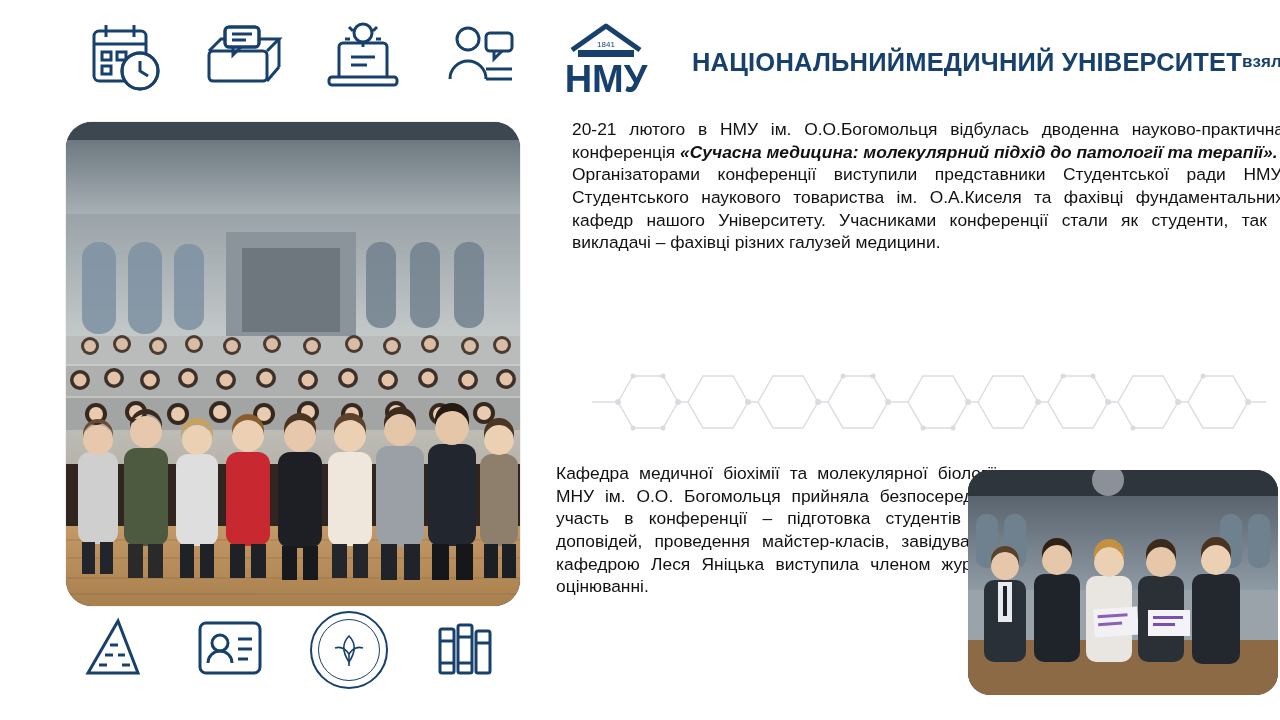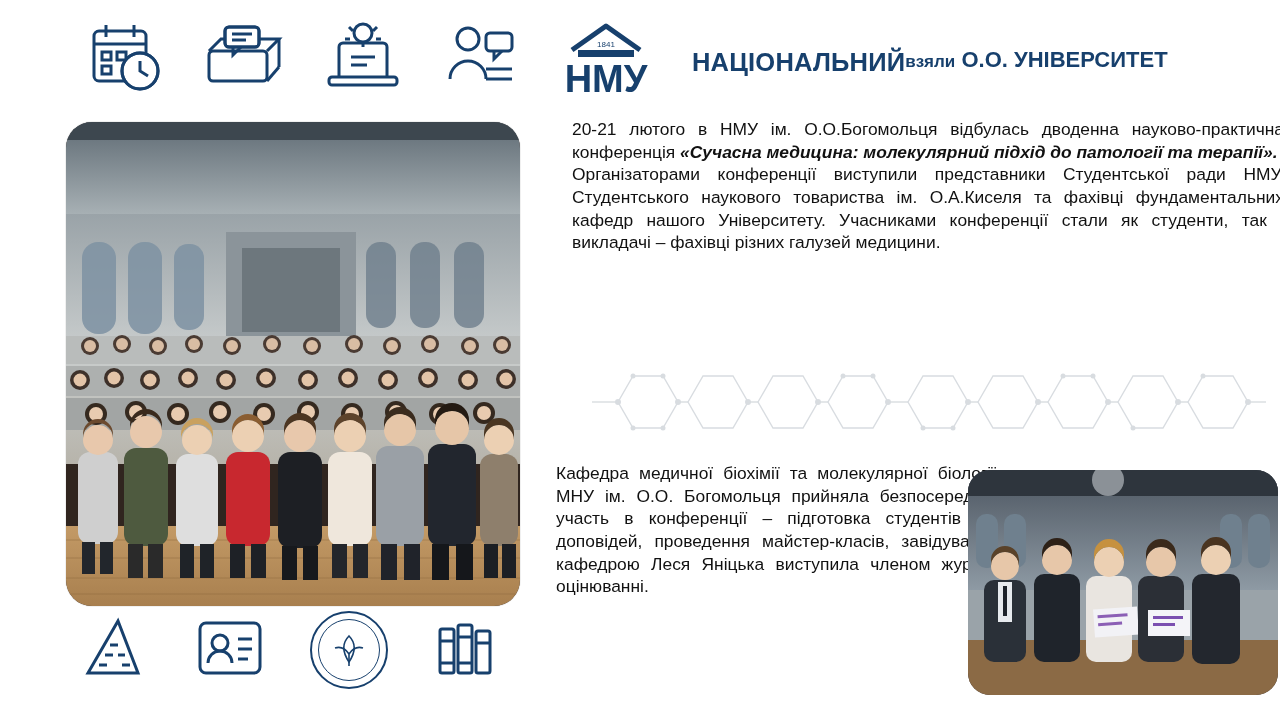--- a/index.html
+++ b/index.html
@@ -479,20 +479,21 @@
       <span class="logo-mark">
         <svg width="92" height="92" viewBox="0 0 92 92" fill="none">
           <path d="M12 34 L46 10 L80 34" stroke="#17406d" stroke-width="5" fill="none" stroke-linejoin="round"></path>
           <rect x="18" y="34" width="56" height="7" fill="#17406d"></rect>
           <text x="46" y="76" font-family="Liberation Sans, sans-serif" font-size="38" font-weight="bold" fill="#17406d" text-anchor="middle">НМУ</text>
           <text x="46" y="31" font-family="Liberation Sans, sans-serif" font-size="8" fill="#17406d" text-anchor="middle">1841</text>
         </svg>
       </span>
       <span class="logo-text">
         <span class="logo-line1">НАЦІОНАЛЬНИЙ</span>
+        <span class="logo-line2">МЕДИЧНИЙ УНІВЕРСИТЕТ</span>
         <span class="logo-line3">
           <span class="small">взяли</span>
           <span>О.О. УНІВЕРСИТЕТ</span>
         </span>
       </span>
     </div>
 
     <div class="body-text">
       <p><span>20-21 лютого в НМУ ім. О.О.Богомольця відбулась дводенна науково-практична конференція </span><span class="bold-ital">«Сучасна медицина: молекулярний підхід до патології та терапії».</span></p>
       <p>Організаторами конференції виступили представники Студентської ради НМУ, Студентського наукового товариства ім. О.А.Киселя та фахівці фундаментальних кафедр нашого Університету. Учасниками конференції стали як студенти, так і викладачі – фахівці різних галузей медицини.</p>

